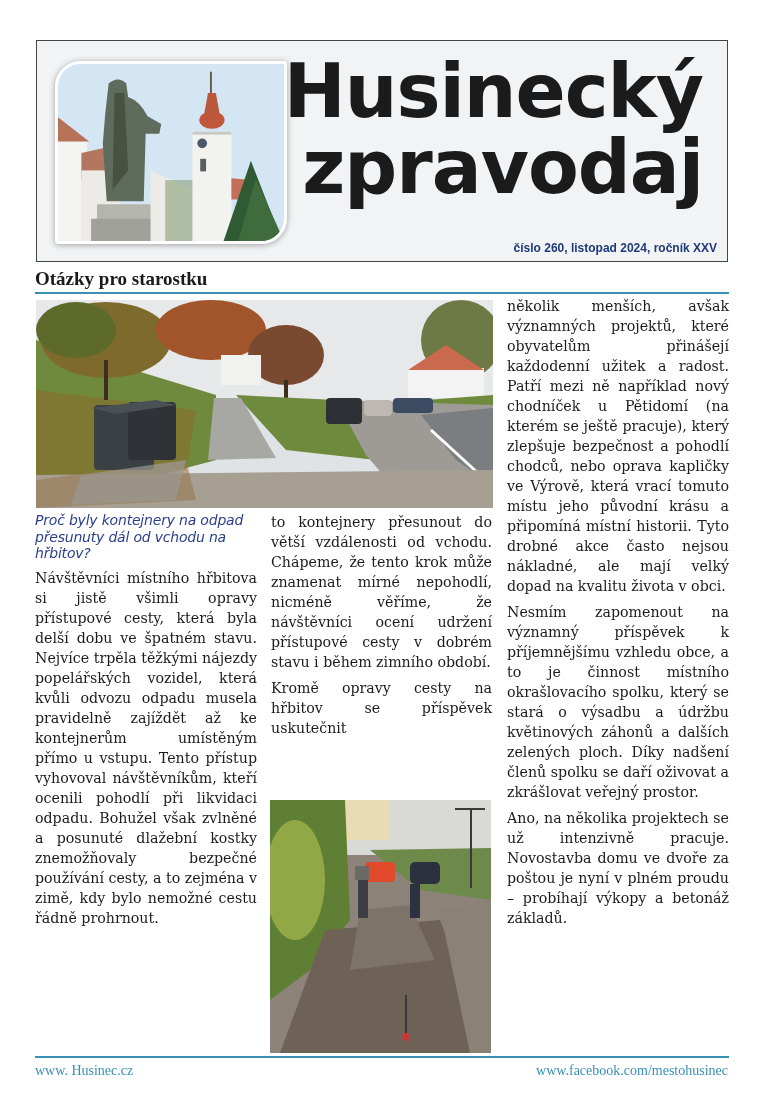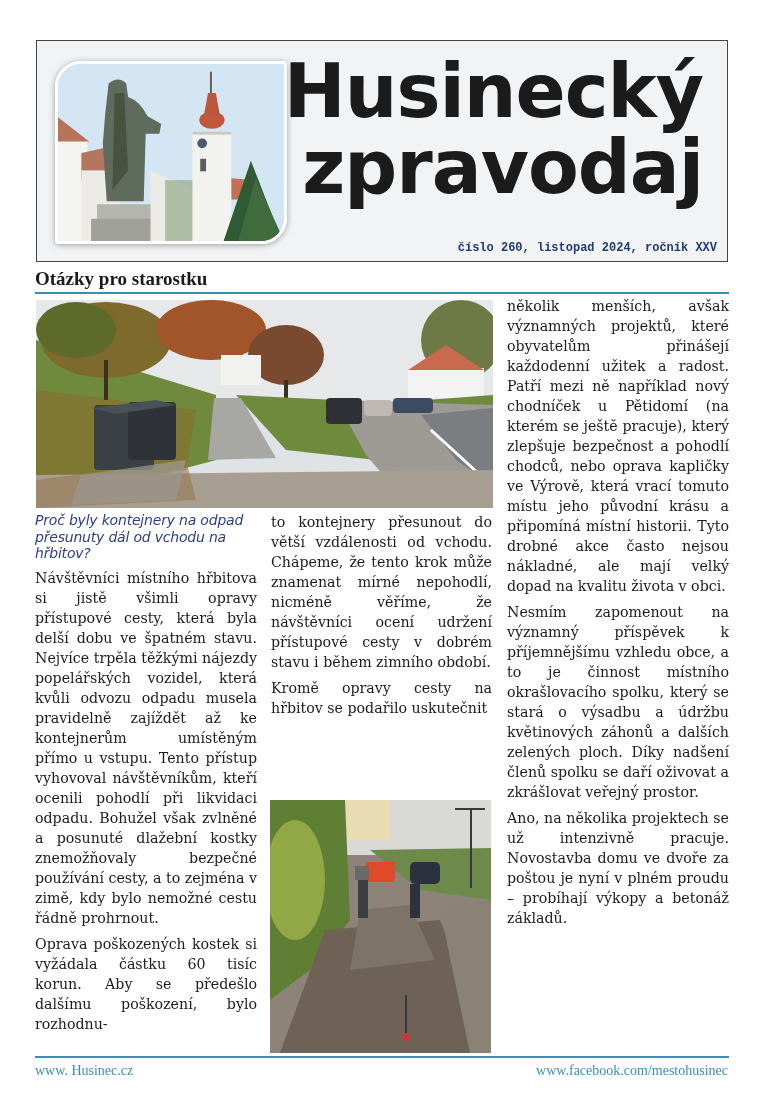--- a/index.html
+++ b/index.html
@@ -19,21 +19,21 @@
   }
   .logo-frame svg { display: block; width: 100%; height: 100%; }
   .title {
     position: absolute; right: 24px; top: 12px; text-align: right;
     font-family: "DejaVu Sans", sans-serif; font-weight: bold;
     font-size: 74px; line-height: 76px; color: #1b1b1b; letter-spacing: -1px;
   }
   .title span { display: block; }
   .issue {
     position: absolute; right: 10px; bottom: 6px;
-    font-family: Liberation Mono, monospace; font-weight: bold; font-size: 12px;
+    font-family: Liberation Sans, sans-serif; font-weight: bold; font-size: 12px;
     color: #1e3a78;
   }
 
   
   .section-title {
     position: absolute; left: 35px; top: 268px;
     font-family: Liberation Serif, serif; font-weight: bold; font-size: 19px; color: #1b1b1b;
   }
   .section-rule {
     position: absolute; left: 35px; top: 292px; width: 694px; height: 2px; background: #3a8fb5;
@@ -151,26 +151,25 @@
     <rect x="92" y="102" width="48" height="58" rx="4" fill="#2f3337"></rect>
     <polygon points="56,108 120,100 140,105 80,114" fill="#4a5055"></polygon>
 
     <polygon points="45,175 150,160 140,200 35,205" fill="#9a9892" opacity="0.7"></polygon>
   </svg>
 </div>
 
 <div class="col col-1">
   <div class="q">Proč byly kontejnery na odpad přesunuty dál od vchodu na hřbitov?</div>
   <p>Návštěvníci místního hřbitova si jistě všimli opravy přístupové cesty, která byla delší dobu ve špatném stavu. Nejvíce trpěla těžkými nájezdy popelářských vozidel, která kvůli odvozu odpadu musela pravidelně zajíždět až ke kontejnerům umístěným přímo u vstupu. Tento přístup vyhovoval návštěvníkům, kteří ocenili pohodlí při likvidaci odpadu. Bohužel však zvlněné a posunuté dlažební kostky znemožňovaly bezpečné používání cesty, a to zejména v zimě, kdy bylo nemožné cestu řádně prohrnout.</p>
-  <p>Oprava poškozených kostek si vyžádala částku 60 tisíc korun. Aby se předešlo dalšímu poškození, bylo rozhodnu-</p>
 </div>
 
 <div class="col col-2">
   <p>to kontejnery přesunout do větší vzdálenosti od vchodu. Chápeme, že tento krok může znamenat mírné nepohodlí, nicméně věříme, že návštěvníci ocení udržení přístupové cesty v dobrém stavu i během zimního období.</p>
-  <p>Kromě opravy cesty na hřbitov se podařilo uskutečnit</p>
+  <p>Kromě opravy cesty na hřbitov se příspěvek uskutečnit</p>
 </div>
 
 <div class="photo photo-2">
   <svg viewBox="0 0 221 253" preserveAspectRatio="none">
     <rect width="221" height="253" fill="#8d8379"></rect>
 
     <rect x="75" y="0" width="146" height="55" fill="#d9d9d6"></rect>
     <rect x="75" y="0" width="45" height="40" fill="#e9dcb2"></rect>
 
     <polygon points="100,50 221,48 221,100 150,90" fill="#6d8a4b"></polygon>

